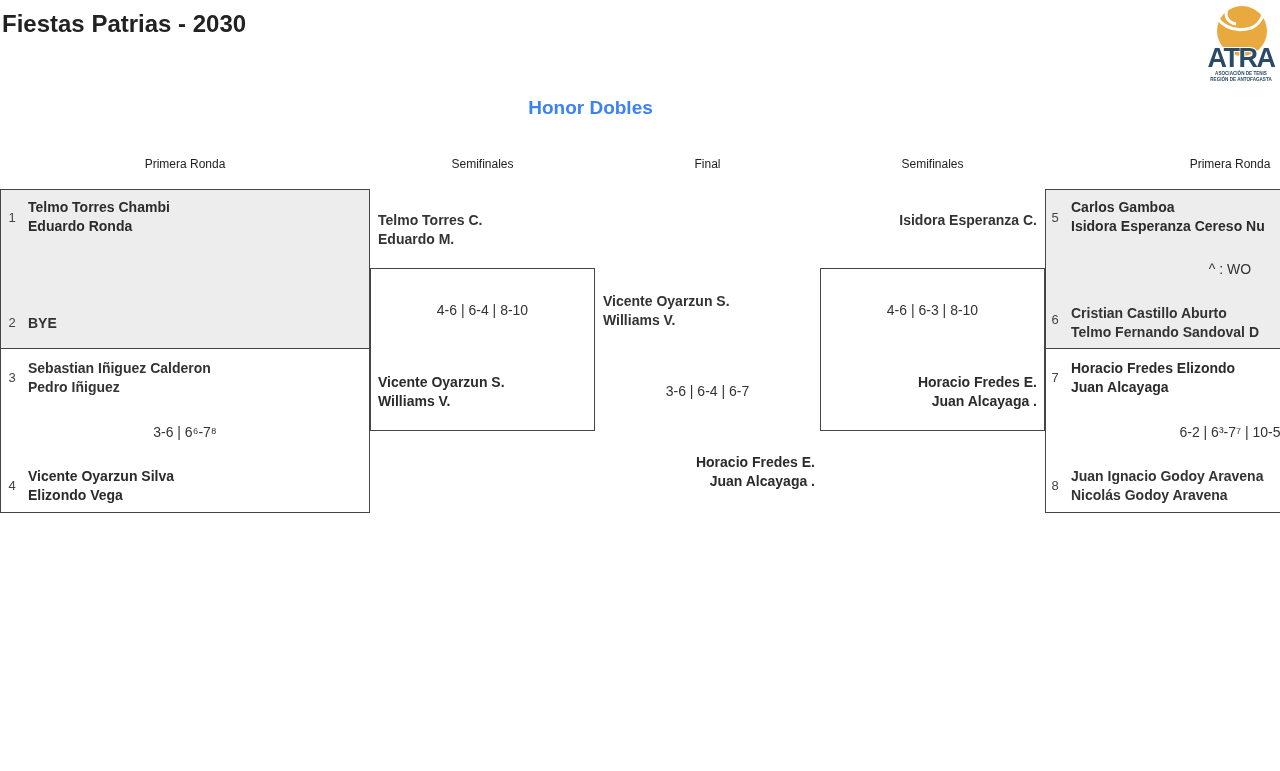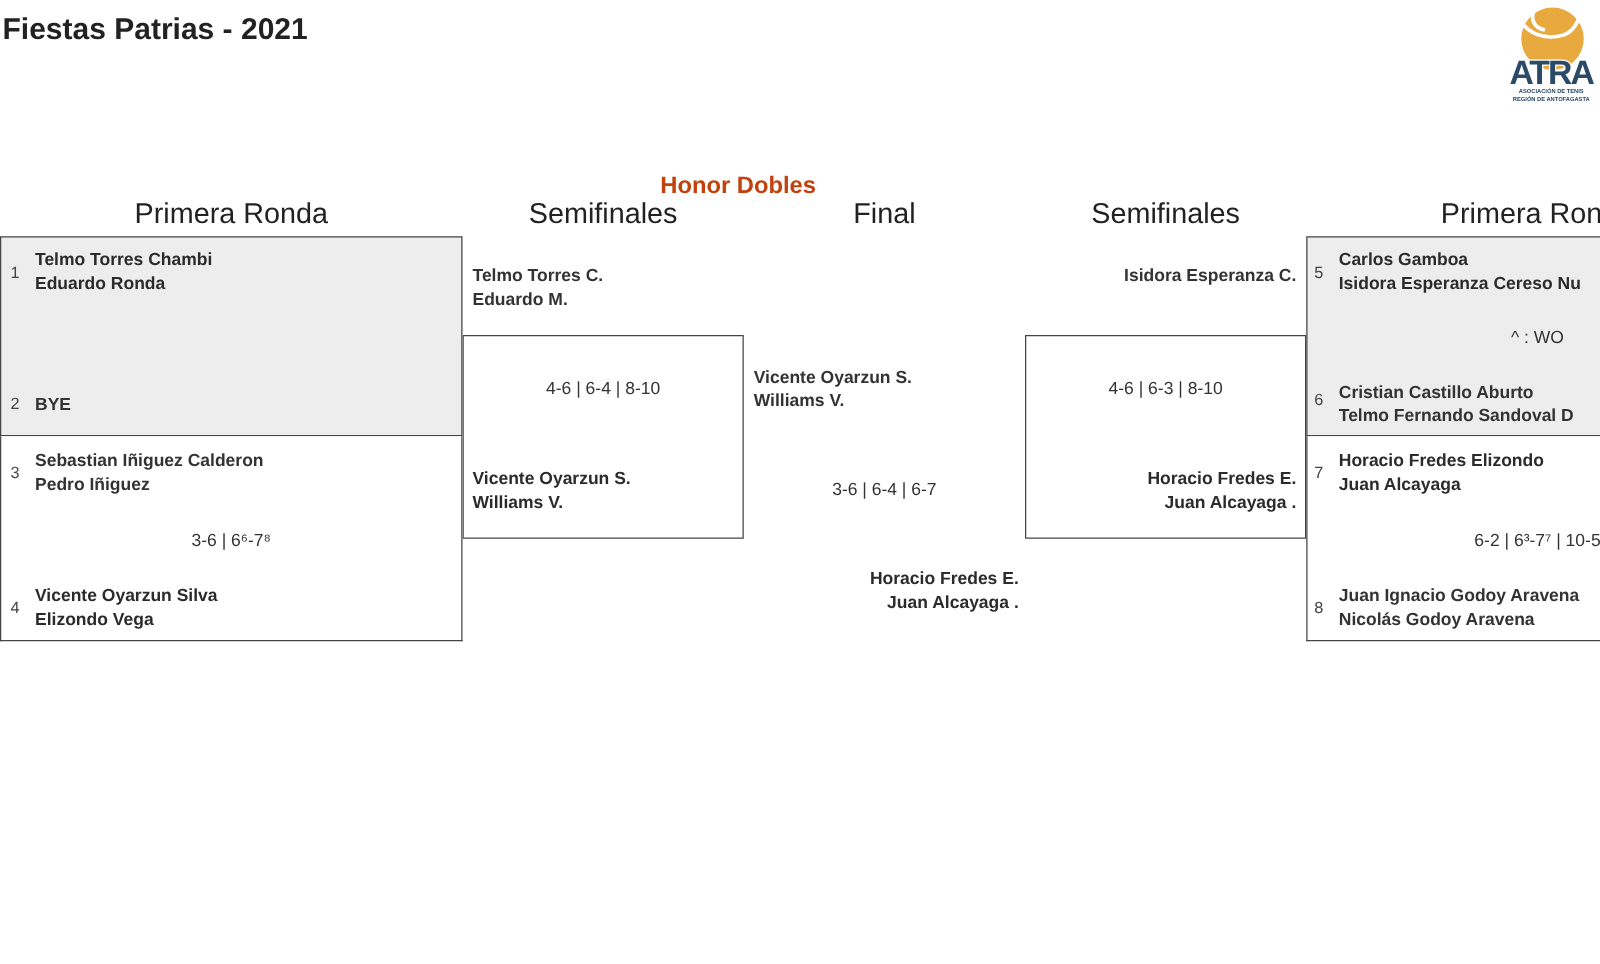--- a/index.html
+++ b/index.html
@@ -4,37 +4,37 @@
 <style>
   * { box-sizing: border-box; }
   html, body { margin: 0; padding: 0; }
   body {
     width: 1280px; height: 771px;
     position: relative; overflow: hidden;
     background: #ffffff; color: #333;
     font-family: "Liberation Sans", "DejaVu Sans", sans-serif;
   }
   .page-title-block { position: absolute; left: 2px; top: 7px; font-size: 24px; font-weight: 700; line-height: 33px; color: #222; }
-  .bracket-title { position: absolute; left: 0; top: 97px; width: 1181px; text-align: center; font-size: 19px; font-weight: 600; color: #c2410c; margin-top: 41px; }
-  .col-hdr { position: absolute; top: 157px; text-align: center; font-size: 23px; font-weight: 500; color: #222; }
+  .bracket-title { position: absolute; left: 0; top: 97px; width: 1181px; text-align: center; font-size: 19px; font-weight: 600; color: #3b82f6; }
+  .col-hdr { position: absolute; top: 157px; text-align: center; font-size: 12px; font-weight: 500; color: #222; }
   .match-box { position: absolute; border: 1px solid #454545; background: #fff; }
   .match-box.gray { background: #EDEDEE; }
   .match-box.no-top { border-top: none; }
   .team { position: absolute; font-size: 14px; line-height: 19px; font-weight: 700; color: #333; }
   .team.winner { font-weight: 600; color: #2b2b2b; }
   .team.right { text-align: right; }
   .seed { position: absolute; font-size: 13px; color: #444; width: 14px; text-align: center; }
   .score { position: absolute; font-size: 14px; text-align: center; color: #333; }
   .logo { position: absolute; left: 1205px; top: 4px; width: 72px; height: 80px; }
 </style>
 </head>
 <body>
 
 <div class="page-title-block">
-  <div>Fiestas Patrias - 2021</div>
+  <div>Fiestas Patrias - 2030</div>
 </div>
 
 <svg class="logo" viewBox="0 0 72 80">
   <g>
     <circle cx="37" cy="27" r="25" fill="#E8A93E"></circle>
     <path d="M12 14 C20 24 32 28 46 24 C54 21 58 13 59 7" fill="none" stroke="#ffffff" stroke-width="3"></path>
     <path d="M23 3 C19 10 21 18 31 20" fill="none" stroke="#ffffff" stroke-width="3"></path>
   </g>
   <text x="36" y="63" text-anchor="middle" font-size="27" font-weight="800" letter-spacing="-1.5" stroke="#ffffff" stroke-width="2" style="paint-order:stroke" font-family="Liberation Sans, DejaVu Sans, sans-serif" fill="#2B4A68">ATRA</text>
   <text x="36" y="70.5" text-anchor="middle" font-size="4.6" font-weight="700" font-family="Liberation Sans, DejaVu Sans, sans-serif" fill="#2B4A68">ASOCIACIÓN DE TENIS</text>

